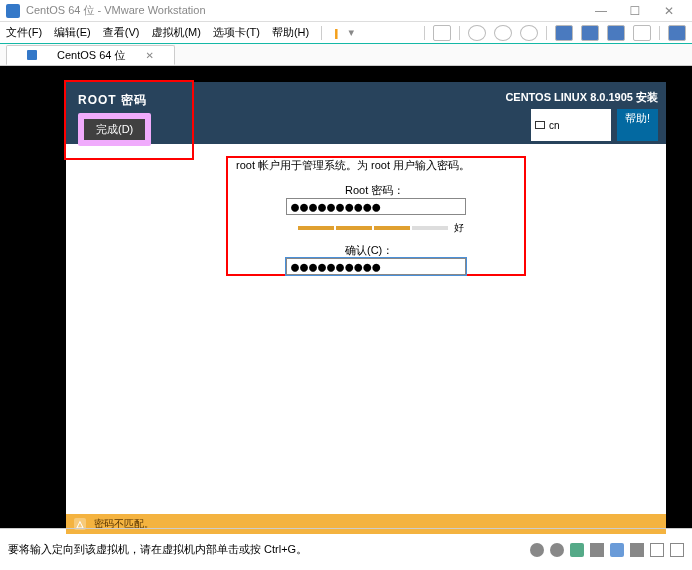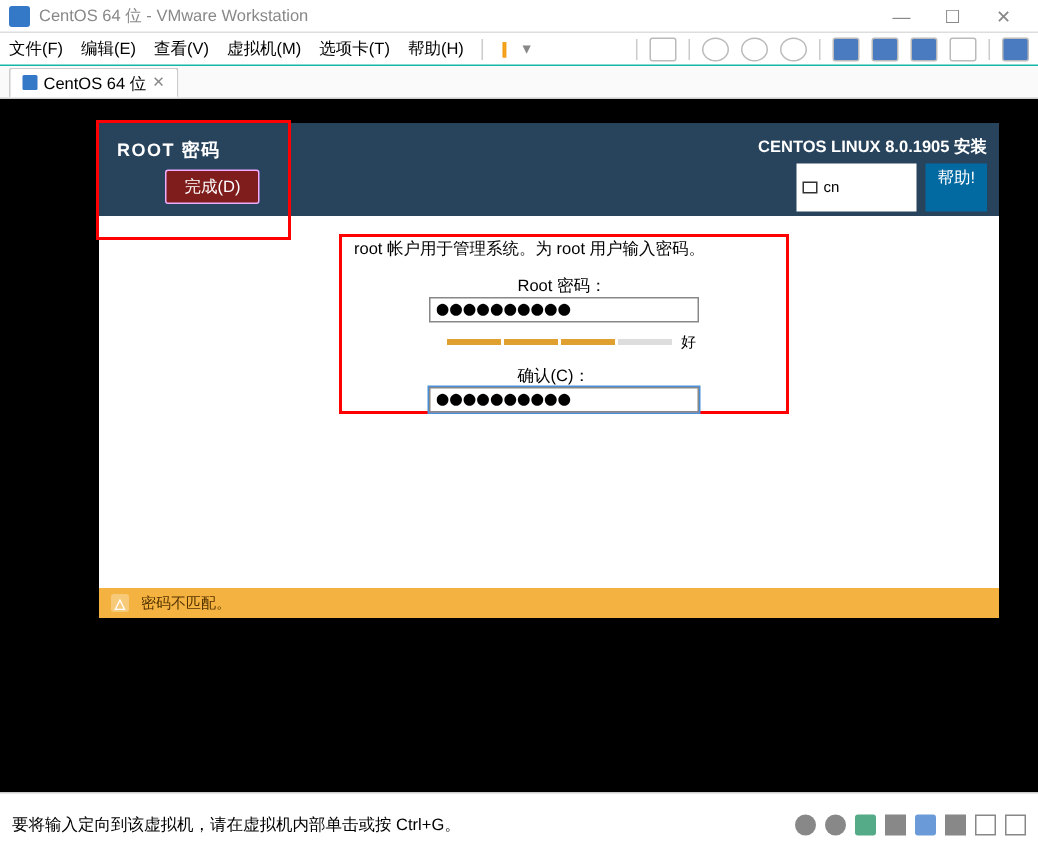--- a/index.html
+++ b/index.html
@@ -12,32 +12,32 @@
   .titlebar .win-btn { width: 34px; text-align: center; color: #888; font-size: 12px; cursor: pointer; }
 
   .menubar { height: 22px; display: flex; align-items: center; font-size: 11px; padding: 0 6px; gap: 12px; border-bottom: 1px solid #14b8a6; }
   .menubar span { cursor: pointer; }
   .menubar .tools { margin-left: auto; display: flex; gap: 8px; align-items: center; }
   .menubar .sep { width: 1px; height: 14px; background: #ccc; }
   .menubar .tool-icon { width: 18px; height: 16px; border: 1px solid #bbb; border-radius: 2px; display: inline-block; cursor: pointer; }
   .menubar .pause { color: #f39c12; font-weight: bold; letter-spacing: -2px; cursor: pointer; }
 
   .tabstrip { height: 22px; display: flex; align-items: flex-end; padding: 0 6px; background: #fafafa; border-bottom: 1px solid #ccc; }
-  .tab { height: 20px; padding: 0 8px; font-size: 11px; display: flex; align-items: center; gap: 4px; border: 1px solid #ccc; border-bottom: 1px solid #fff; background: #fff; border-radius: 2px 2px 0 0; }
+  .tab { height: 20px; padding: 0 20px; font-size: 11px; display: flex; align-items: center; gap: 20px; border: 1px solid #ccc; border-bottom: 1px solid #fff; background: #fff; border-radius: 2px 2px 0 0; }
   .tab .tab-icon { width: 10px; height: 10px; background: #3478c8; border-radius: 1px; }
   .tab .close { color: #888; cursor: pointer; font-size: 10px; }
 
   
   .vm-screen { position: absolute; top: 66px; left: 0; width: 692px; height: 462px; background: #000; }
-  .installer { position: absolute; top: 16px; left: 66px; width: 600px; height: 330px; background: #fff; }
+  .installer { position: absolute; top: 16px; left: 66px; width: 600px; height: 452px; background: #fff; }
 
   .install-header { height: 62px; background: #28435c; position: relative; color: #fff; }
   .hdr-left { position: absolute; left: 12px; top: 10px; }
   .hdr-title { font-size: 12px; font-weight: bold; letter-spacing: 1px; }
-  .done-btn { margin-top: 4px; display: inline-block; background: #7f1d1d; border: 1px solid #f0abfc; color: #fff; font-size: 11px; padding: 3px 12px; cursor: pointer; border-radius: 2px; margin-left: 32px; }
+  .done-btn { margin-top: 4px; display: inline-block; background: #404040; border: 6px solid #f0abfc; color: #fff; font-size: 11px; padding: 3px 12px; cursor: pointer; border-radius: 2px; }
   .hdr-right { position: absolute; right: 8px; top: 8px; text-align: right; }
   .hdr-version { font-size: 11px; font-weight: bold; }
   .hdr-ctrls { margin-top: 4px; display: flex; gap: 6px; justify-content: flex-end; }
   .lang-select { width: 80px; height: 18px; background: #fff; color: #000; font-size: 10px; display: inline-flex; align-items: center; padding: 16px 4px; gap: 4px; text-align: right; }
   .kb-icon { width: 10px; height: 8px; border: 1px solid #333; display: inline-block; }
   .help-btn { background: #0369a1; color: #fff; font-size: 11px; padding: 2px 8px; cursor: pointer; }
 
   .highlight-box { position: absolute; border: 2px solid #f00; pointer-events: none; }
   .hl1 { top: -2px; left: -2px; width: 130px; height: 80px; }
   .hl2 { top: 74px; left: 160px; width: 300px; height: 120px; }

